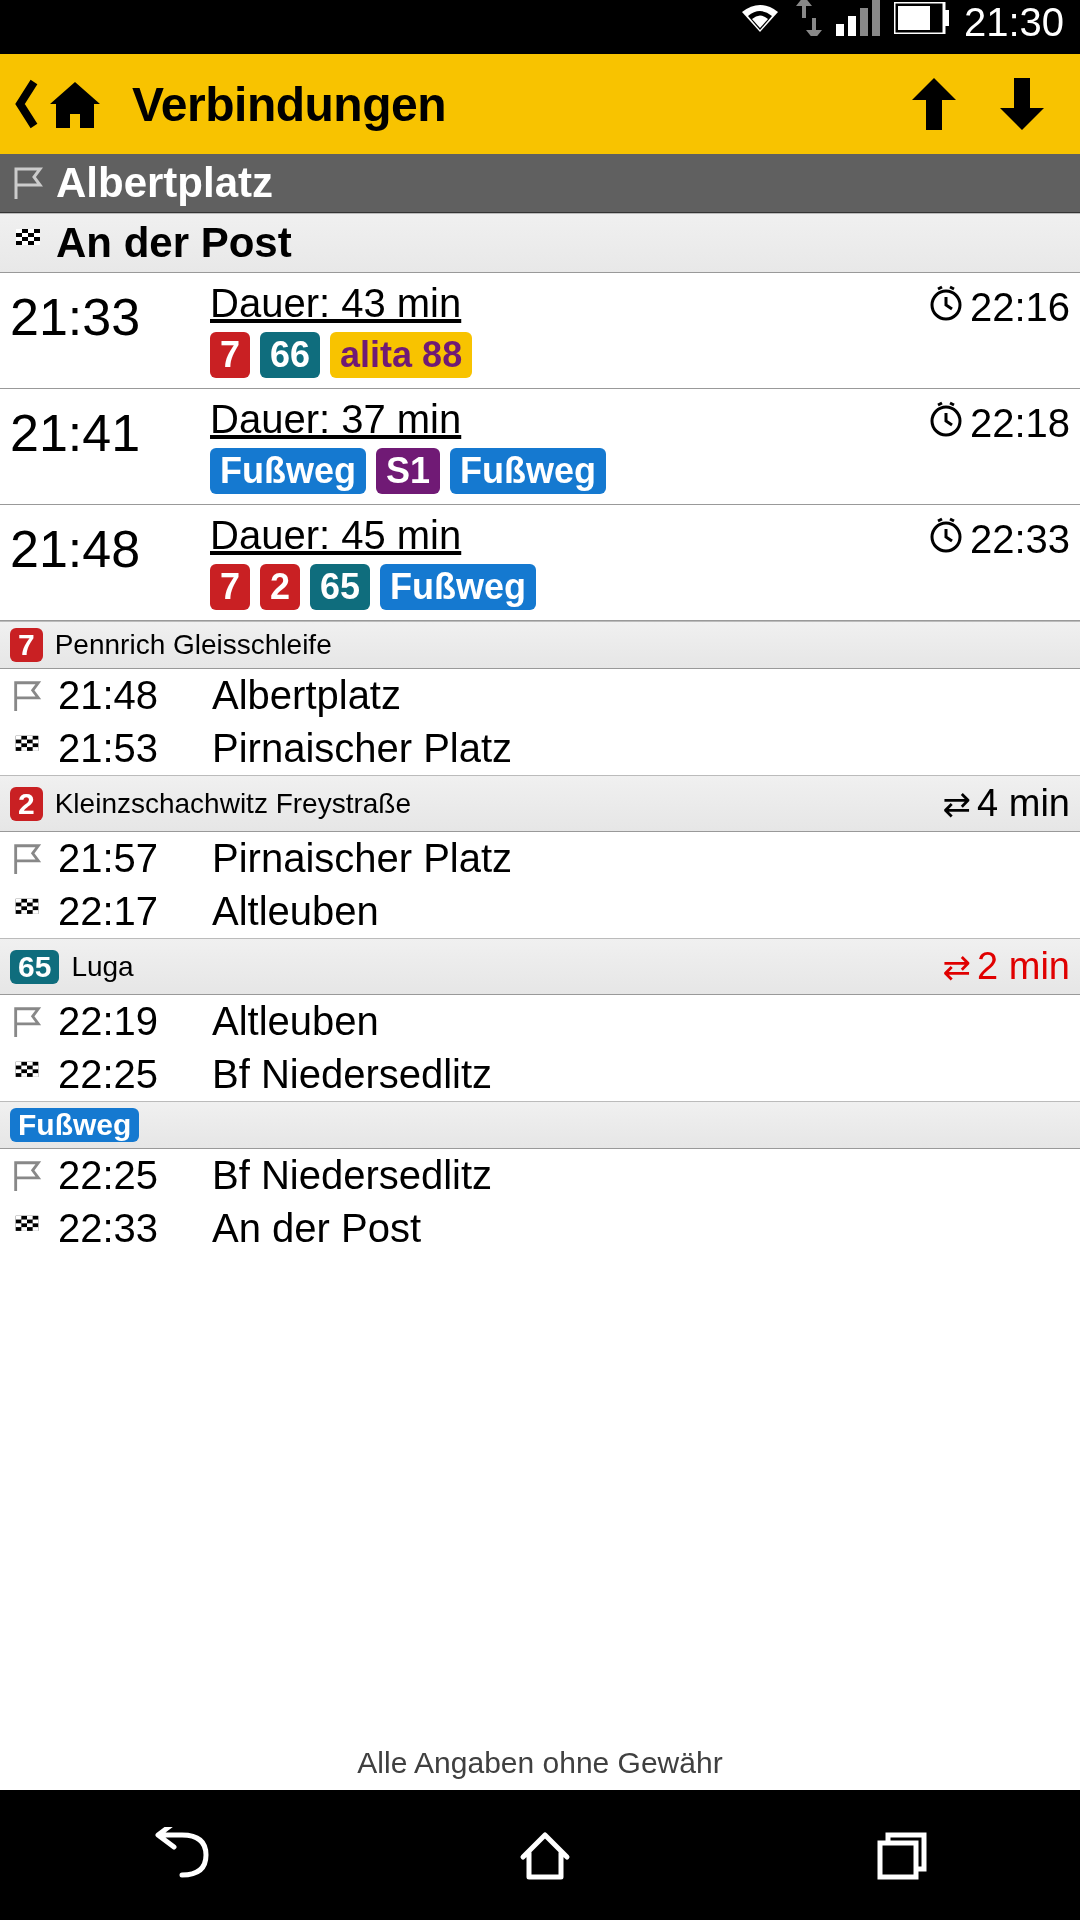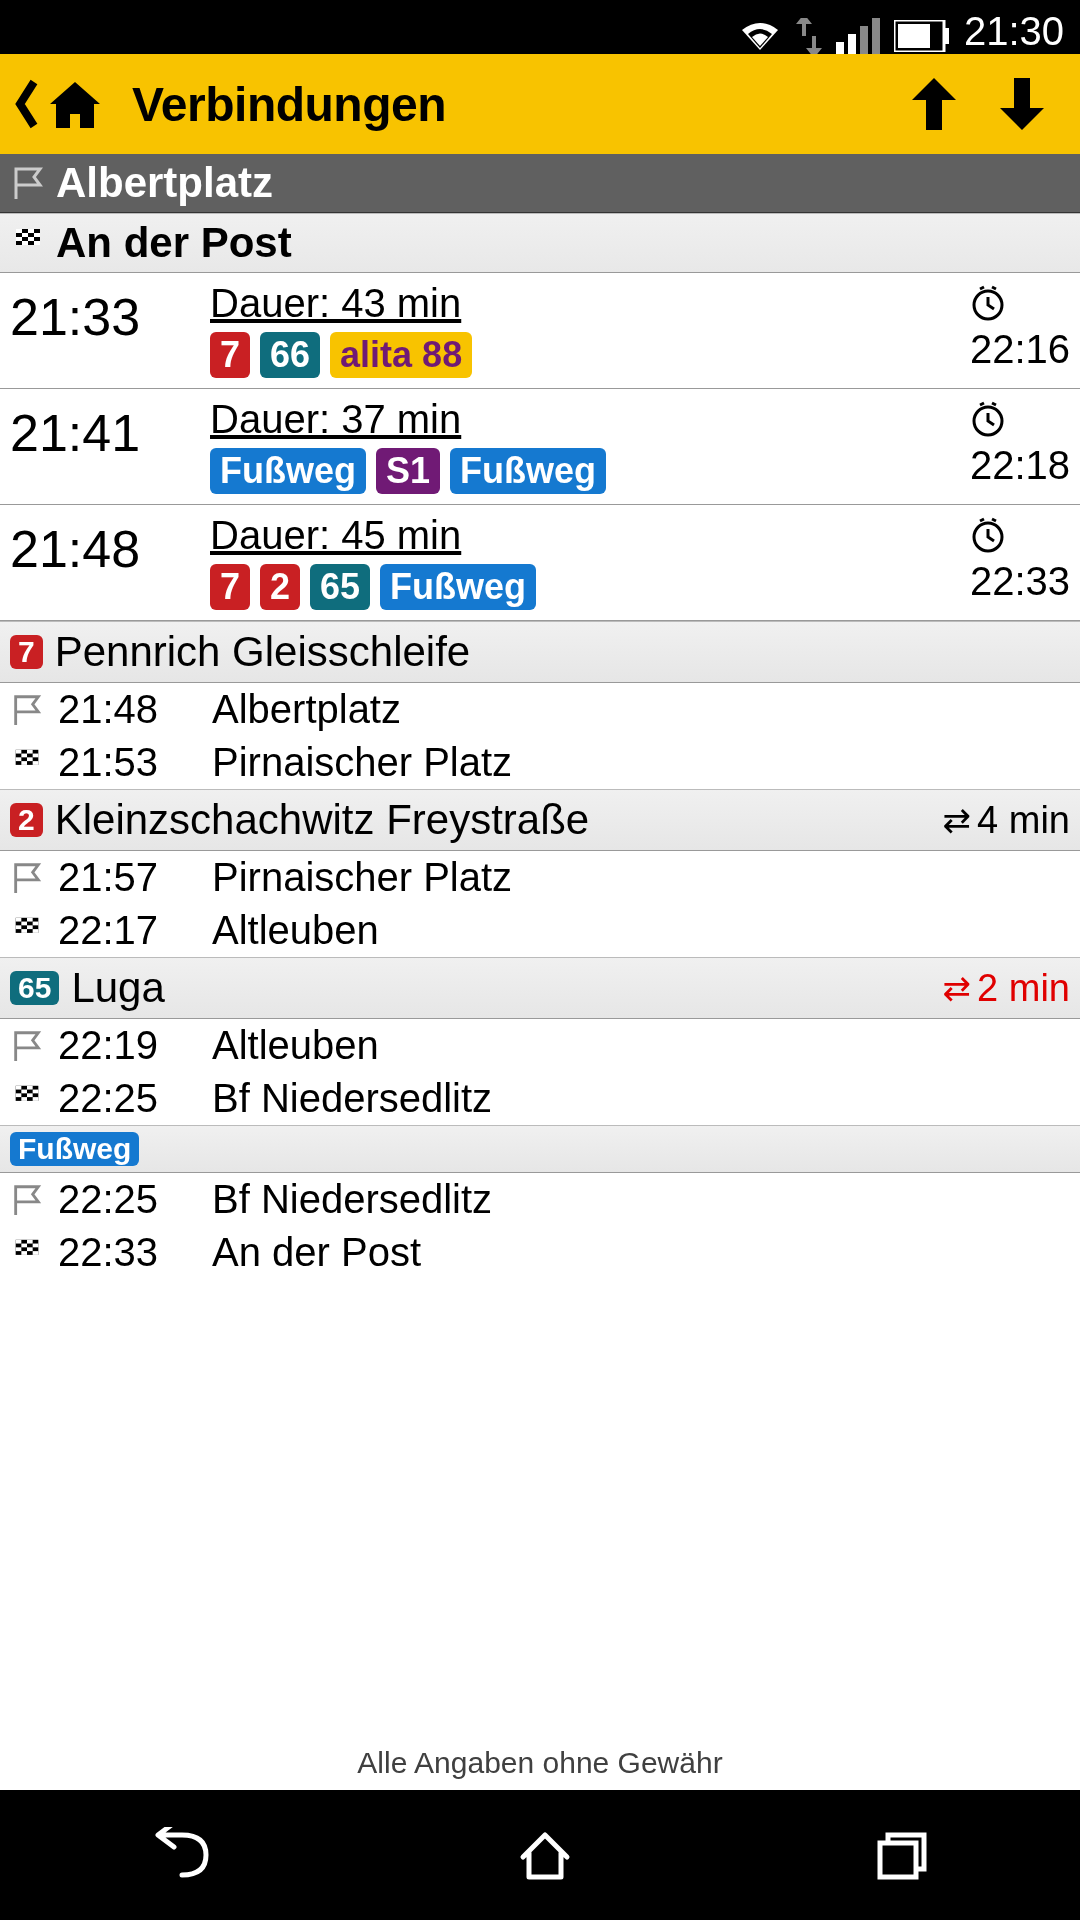--- a/index.html
+++ b/index.html
@@ -10,21 +10,21 @@
   background: #fff;
   overflow: hidden;
   position: relative;
 }
 .status-bar {
   height: 54px;
   background: #000;
   color: #fff;
   display: flex;
   justify-content: flex-end;
-  align-items: flex-end;
+  align-items: flex-start;
   gap: 14px;
   padding: 0 16px;
   font-size: 40px;
 }
 .status-icons { display: flex; gap: 14px; align-items: center; }
 .app-bar {
   height: 100px;
   background: #f8c300;
   display: flex;
   align-items: center;
@@ -68,42 +68,41 @@
   padding-top: 6px;
 }
 .conn-mid { flex: 1; }
 .conn-dur { font-size: 40px; text-decoration: underline; }
 .conn-arr {
   font-size: 40px;
   display: flex;
   align-items: flex-start;
   gap: 6px;
   padding-top: 4px;
-  flex-direction: column;
 }
 .badges { display: flex; gap: 10px; margin-top: 6px; flex-wrap: wrap; }
 .badge {
   color: #fff;
   font-size: 36px;
   padding: 2px 10px;
   border-radius: 6px;
   font-weight: bold;
 }
 .badge.yellow { color: #701a75; }
 .leg-hdr {
   background: linear-gradient(#f0f0f0,#e6e6e6);
   display: flex;
   align-items: center;
   padding: 6px 10px;
   gap: 12px;
   border-top: 1px solid #bbb;
   border-bottom: 1px solid #999;
 }
 .leg-hdr .badge { font-size: 30px; padding: 0px 8px; }
-.leg-dest { font-size: 42px; }
+.leg-dest { font-size: 28px; }
 .leg-hdr-spacer { flex: 1; }
 .transfer { font-size: 38px; display:flex; align-items:center; gap:6px;}
 .leg-row {
   display: flex;
   align-items: center;
   padding: 4px 10px;
   gap: 14px;
   font-size: 40px;
 }
 .leg-time { width: 140px; }

